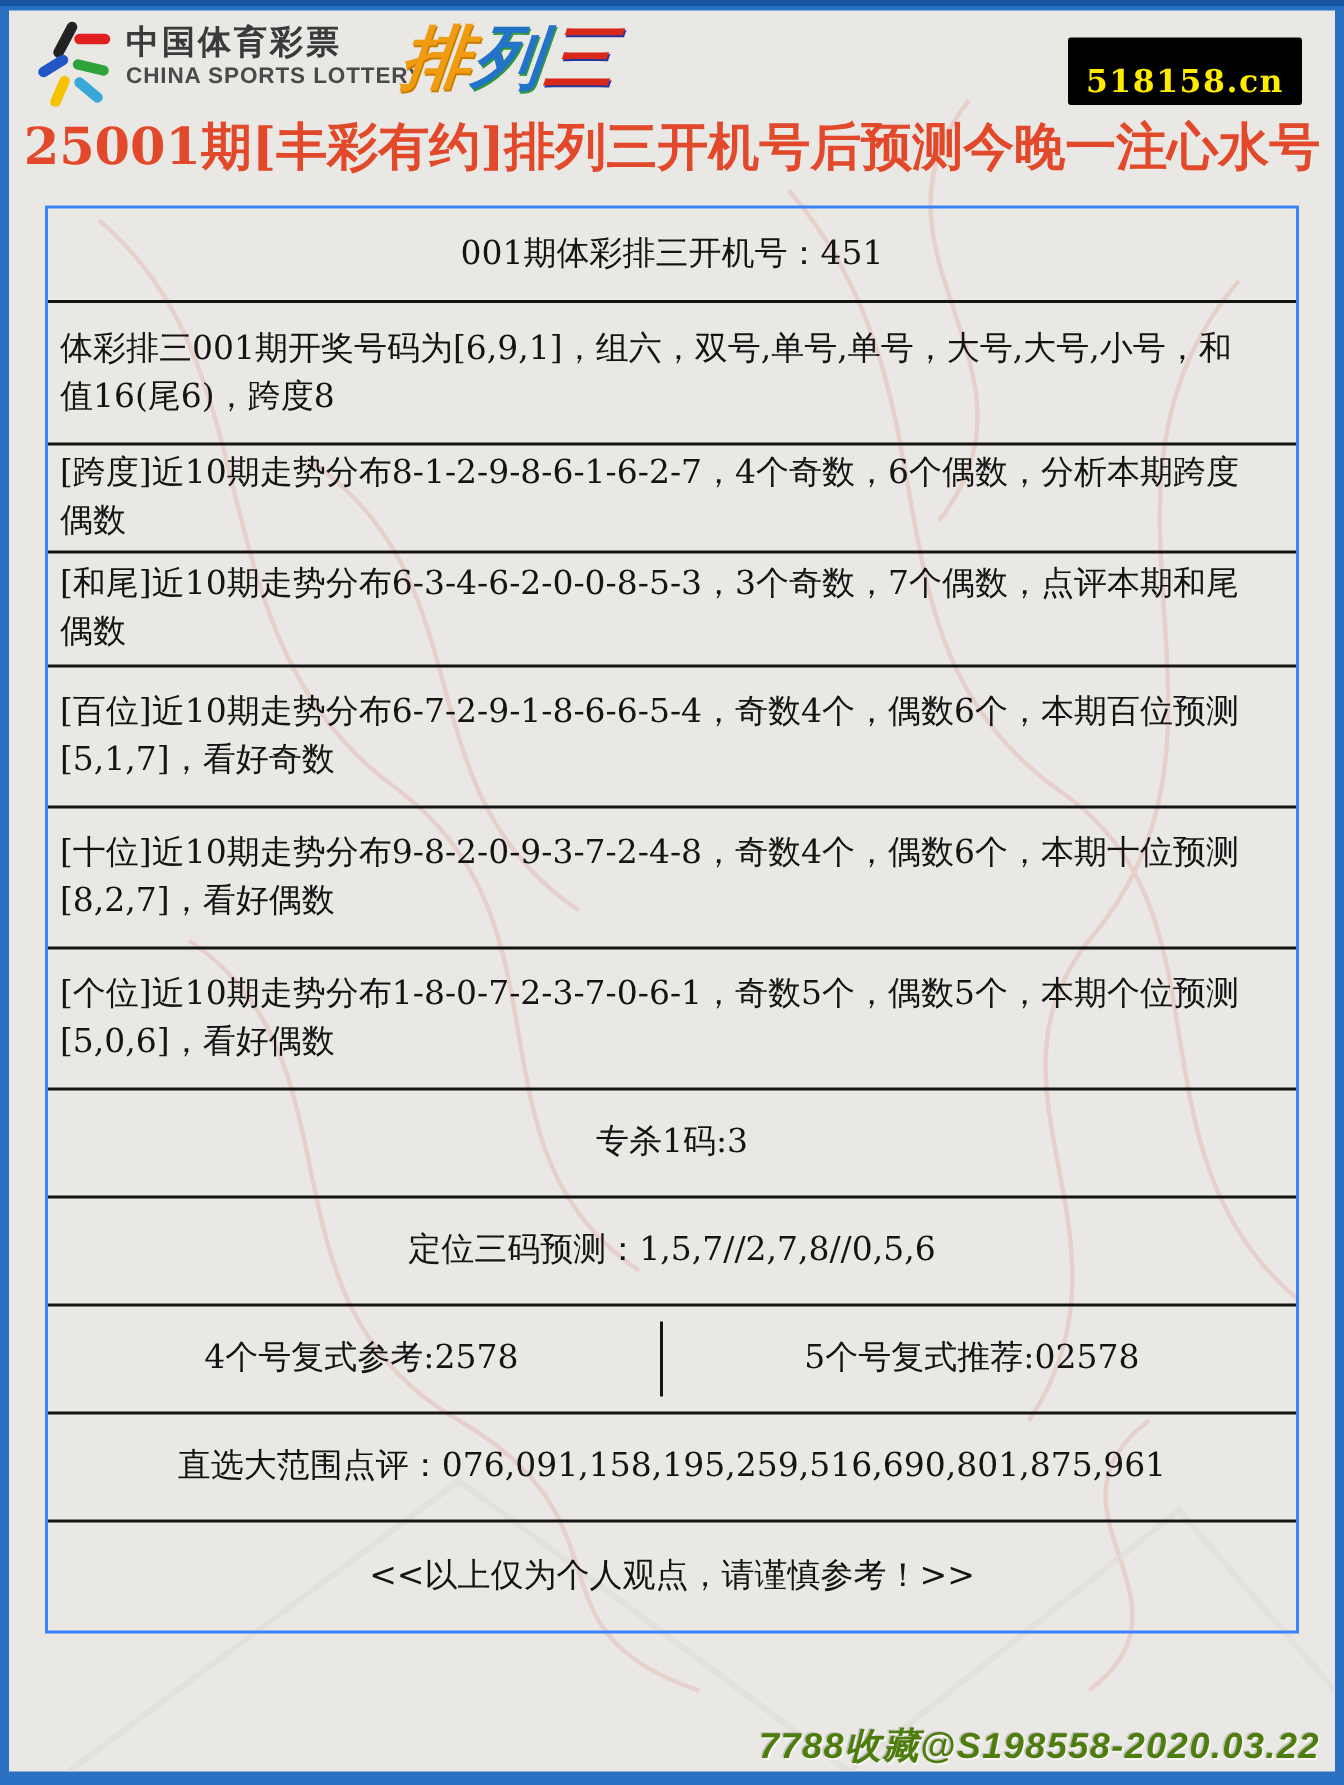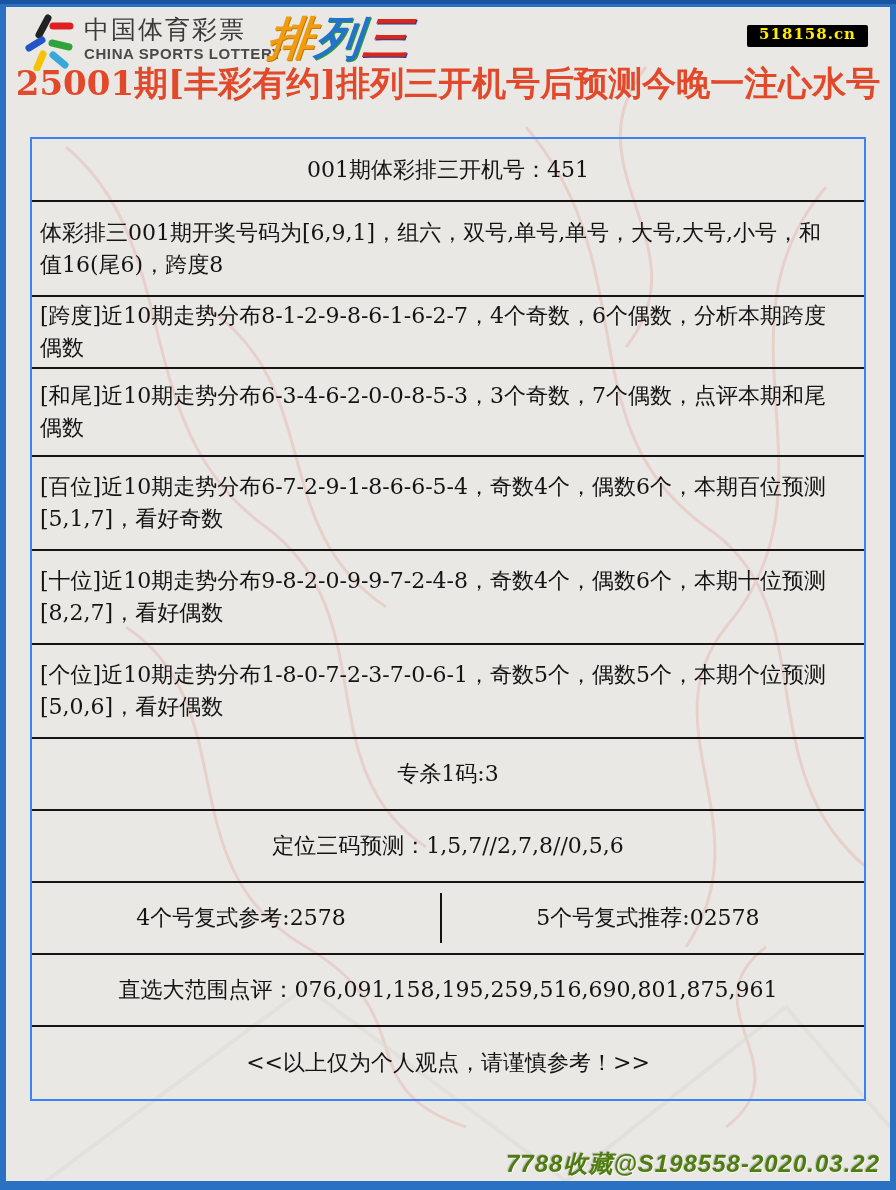--- a/index.html
+++ b/index.html
@@ -12,36 +12,36 @@
   .content{
     position:absolute;left:6px;top:7px;right:6px;bottom:9px;
     background:#eae8e4;overflow:hidden;
   }
   
   .texture{position:absolute;left:0;top:0;pointer-events:none;}
   
   .header{position:relative;height:66px;}
   .logo-icon{position:absolute;left:16px;top:6px;}
   .brand{position:absolute;left:78px;top:10px;line-height:1;font-family:"Liberation Sans",sans-serif;}
-  .brand-cn{font-size:25px;font-weight:normal;color:#3a3a3a;letter-spacing:2px;}
+  .brand-cn{font-size:22px;font-weight:bold;color:#3a3a3a;letter-spacing:2px;}
   .brand-en{font-size:15px;font-weight:bold;color:#4a4a4a;letter-spacing:0.6px;margin-top:4px;}
   .game-name{position:absolute;left:262px;top:8px;font-size:46px;font-weight:bold;
     font-style:italic;letter-spacing:2px;transform:skewX(-6deg);line-height:1;
     font-family:"Liberation Sans",sans-serif;}
   .gc0{color:#f09c12;text-shadow:1px 1px 0 #c87d00;}
   .gc1{color:#2373c8;text-shadow:1px 1px 0 #2f9a3c;}
   .gc2{color:#d8281c;text-shadow:1px 1px 0 #23379f;}
   .site-badge{
     position:absolute;right:22px;top:18px;background:#000;color:#ffeb00;
-    font-family:"DejaVu Serif",serif;font-weight:bold;font-size:15px;
-    padding:0 12px 4px 12px;border-radius:2px;letter-spacing:1px;
+    font-family:"DejaVu Serif",serif;font-weight:bold;font-size:21px;
+    padding:16px 12px 4px 12px;border-radius:2px;letter-spacing:1px;
   }
   
   .page-title{
-    position:absolute;left:0;top:54px;width:100%;text-align:center;
+    position:absolute;left:0;top:68px;width:100%;text-align:center;
     color:#e2492b;font-size:34px;font-weight:bold;letter-spacing:0px;
     white-space:nowrap;
   }
   
   .board{
     position:absolute;left:24px;top:130px;width:836px;
     border:2px solid #3b82f6;box-sizing:border-box;
   }
   .row{
     display:flex;align-items:center;justify-content:center;
@@ -103,23 +103,23 @@
     <div class="game-name"><span class="gc0">排</span><span class="gc1">列</span><span class="gc2">三</span></div>
     <div class="site-badge">518158.cn</div>
   </div>
 
   <div class="page-title">25001期[丰彩有约]排列三开机号后预测今晚一注心水号</div>
 
   <div class="board">
     <div class="row" style="height:61px">001期体彩排三开机号：451</div>
     <div class="row l" style="height:95px">体彩排三001期开奖号码为[6,9,1]，组六，双号,单号,单号，大号,大号,小号，和值16(尾6)，跨度8</div>
     <div class="row l" style="height:72px">[跨度]近10期走势分布8-1-2-9-8-6-1-6-2-7，4个奇数，6个偶数，分析本期跨度偶数</div>
-    <div class="row l" style="height:88px">[和尾]近10期走势分布6-3-4-6-2-0-0-8-5-3，3个奇数，7个偶数，点评本期和尾偶数</div>
+    <div class="row l" style="height:76px">[和尾]近10期走势分布6-3-4-6-2-0-0-8-5-3，3个奇数，7个偶数，点评本期和尾偶数</div>
     <div class="row l" style="height:94px">[百位]近10期走势分布6-7-2-9-1-8-6-6-5-4，奇数4个，偶数6个，本期百位预测[5,1,7]，看好奇数</div>
-    <div class="row l" style="height:94px">[十位]近10期走势分布9-8-2-0-9-9-7-2-4-8，奇数4个，偶数6个，本期十位预测[8,2,7]，看好偶数</div>
+    <div class="row l" style="height:94px">[十位]近10期走势分布9-8-2-0-9-3-7-2-4-8，奇数4个，偶数6个，本期十位预测[8,2,7]，看好偶数</div>
     <div class="row l" style="height:94px">[个位]近10期走势分布1-8-0-7-2-3-7-0-6-1，奇数5个，偶数5个，本期个位预测[5,0,6]，看好偶数</div>
     <div class="row" style="height:72px">专杀1码:3</div>
     <div class="row" style="height:72px">定位三码预测：1,5,7//2,7,8//0,5,6</div>
     <div class="row split" style="height:72px">
       <div class="cell c0" (--="">4个号复式参考:2578</div>
       <div class="cell c1">5个号复式推荐:02578</div>
     </div>
     <div class="row" style="height:72px">直选大范围点评：076,091,158,195,259,516,690,801,875,961</div>
     <div class="row" style="height:74px">&lt;&lt;以上仅为个人观点，请谨慎参考！&gt;&gt;</div>
   </div>

